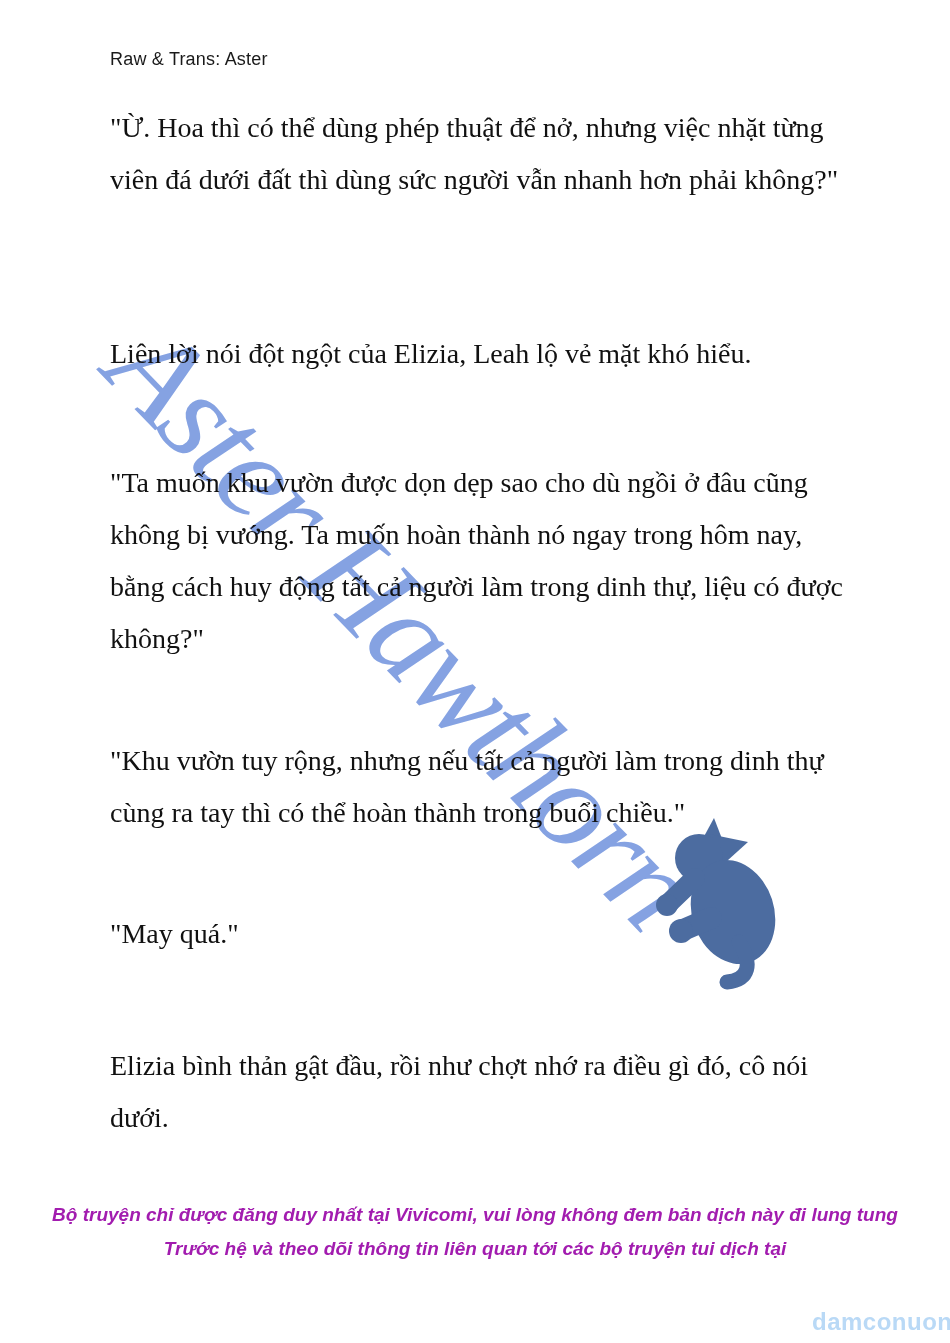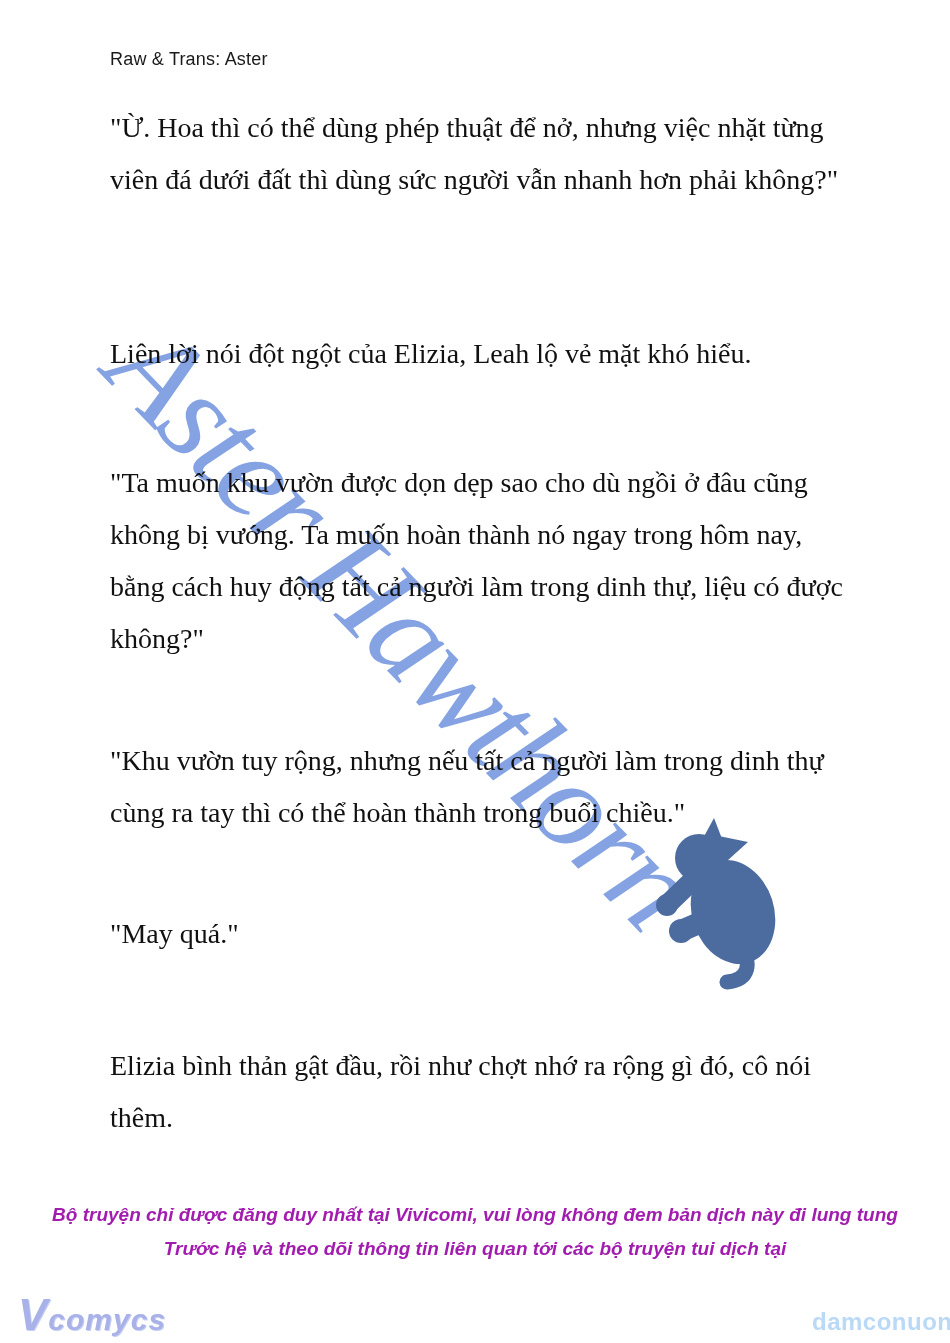--- a/index.html
+++ b/index.html
@@ -74,36 +74,35 @@
 
   <div class="credit-header">Raw &amp; Trans: Aster</div>
 
   <div class="watermark">Aster Hawthorn</div>
 
   <p class="para p0">"Ừ. Hoa thì có thể dùng phép thuật để nở, nhưng việc nhặt từng viên đá dưới đất thì dùng sức người vẫn nhanh hơn phải không?"</p>
   <p class="para p1">Liên lời nói đột ngột của Elizia, Leah lộ vẻ mặt khó hiểu.</p>
   <p class="para p2">"Ta muốn khu vườn được dọn dẹp sao cho dù ngồi ở đâu cũng không bị vướng. Ta muốn hoàn thành nó ngay trong hôm nay, bằng cách huy động tất cả người làm trong dinh thự, liệu có được không?"</p>
   <p class="para p3">"Khu vườn tuy rộng, nhưng nếu tất cả người làm trong dinh thự cùng ra tay thì có thể hoàn thành trong buổi chiều."</p>
   <p class="para p4">"May quá."</p>
-  <p class="para p5">Elizia bình thản gật đầu, rồi như chợt nhớ ra rộng gì đó, cô nói thêm.</p>
+  <p class="para p5">Elizia bình thản gật đầu, rồi như chợt nhớ ra điều gì đó, cô nói dưới.</p>
 
   <svg class="cat" viewBox="0 0 120 172" aria-hidden="true">
     <polygon class="fillpart" points="46,24 59,0 69,26"></polygon>
     <polygon class="fillpart" points="54,16 93,24 62,52"></polygon>
     <circle class="fillpart" cx="44" cy="40" r="24"></circle>
     <ellipse class="fillpart" cx="78" cy="94" rx="41" ry="53" transform="rotate(-18 78 94)"></ellipse>
     <line class="strokepart" x1="40" y1="60" x2="14" y2="85" stroke-width="20" stroke-linecap="round"></line>
     <circle class="fillpart" cx="12" cy="87" r="11"></circle>
     <line class="strokepart" x1="56" y1="100" x2="28" y2="112" stroke-width="22" stroke-linecap="round"></line>
     <circle class="fillpart" cx="26" cy="113" r="12"></circle>
     <path class="strokepart" d="M 84 124 C 98 146 94 162 72 164" stroke-width="15" stroke-linecap="round"></path>
   </svg>
 
   <div class="footer">
     <div>Bộ truyện chỉ được đăng duy nhất tại Vivicomi, vui lòng không đem bản dịch này đi lung tung</div>
     <div>Trước hệ và theo dõi thông tin liên quan tới các bộ truyện tui dịch tại</div>
   </div>
 
-  <div class="vcomycs">Vcomycs</div>
 
   <div class="signature">damconuong</div>
 
 </div>
 
 </body></html>

